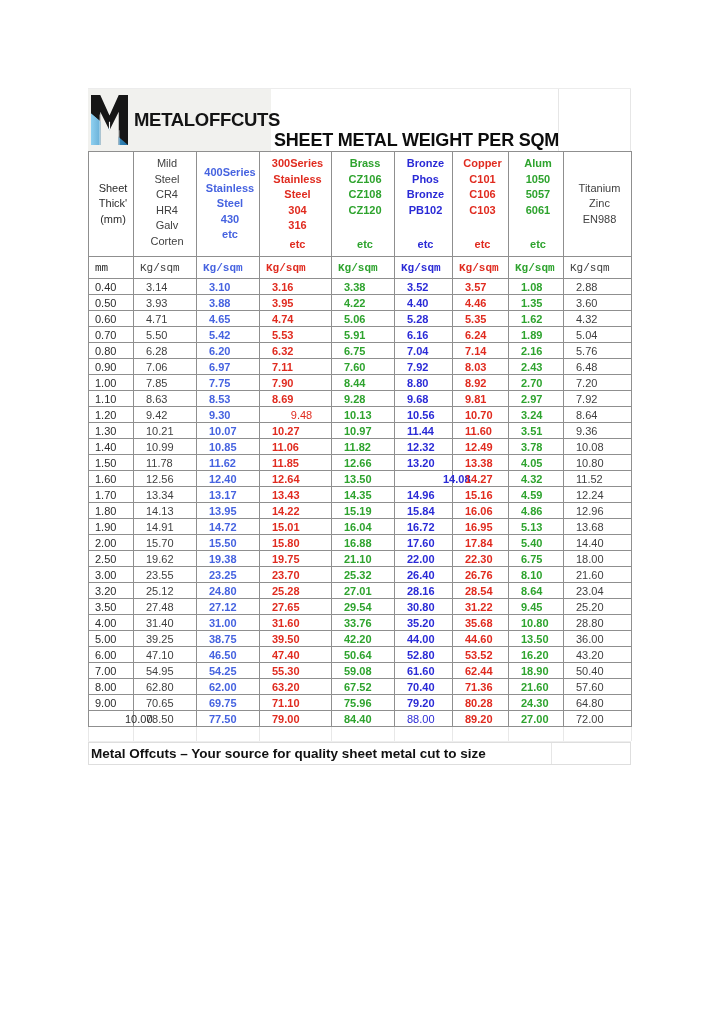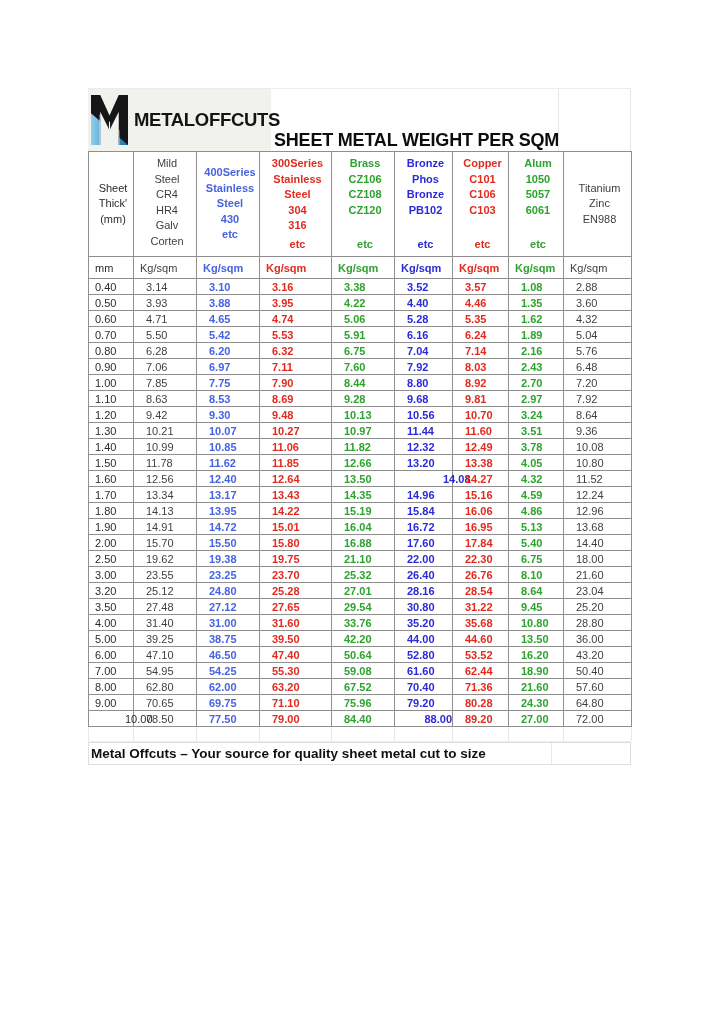--- a/index.html
+++ b/index.html
@@ -17,21 +17,21 @@
 
   
   table.weights { border-collapse:collapse; table-layout:fixed; width:543px; }
   .weights th, .weights td { border:1px solid #8f8f8f; padding:0; font-weight:normal; vertical-align:middle; }
   tr.hdr { height:104px; }
   .hwrap { display:flex; flex-direction:column; height:104px; box-sizing:border-box; padding:4px 2px 4px 6px; font-size:11px; line-height:15.5px; white-space:nowrap; }
   .hwrap.center { justify-content:center; }
   .hwrap.top { justify-content:flex-start; }
   .hwrap.split { justify-content:space-between; }
   .w-bold { font-weight:700; }
-  tr.units { height:22px; }
+  tr.units { height:22px;font-family:Liberation Mono, monospace; }
   tr.units td { font-size:11px; padding-left:6px; white-space:nowrap; }
   tbody tr.datarow { height:16px; }
   tbody tr.datarow td { font-size:11px; line-height:14px; padding-left:12px; box-sizing:border-box; white-space:nowrap; }
   tbody tr.datarow td.thk { padding-left:6px; }
 
   
   .grid-gap { height:14px; position:relative; border-bottom:1px solid #eeeeee; }
   .gap-line { position:absolute; top:0; bottom:0; width:1px; background:#e8e8e8; }
 
   
@@ -285,21 +285,21 @@
             <td style="color: rgb(46, 163, 46); font-weight: 700;">9.28</td>
             <td style="color: rgb(42, 42, 214); font-weight: 700;">9.68</td>
             <td style="color: rgb(224, 43, 31); font-weight: 700;">9.81</td>
             <td style="color: rgb(46, 163, 46); font-weight: 700;">2.97</td>
             <td style="color: rgb(63, 63, 63);">7.92</td>
           </tr>
           <tr class="datarow">
             <td class="thk" style="color: rgb(43, 43, 43);">1.20</td>
             <td style="color: rgb(63, 63, 63);">9.42</td>
             <td style="color: rgb(70, 99, 224); font-weight: 700;">9.30</td>
-            <td style="color: rgb(224, 43, 31); font-weight: 700;">9.48</td>
+            <td style="color: rgb(224, 43, 31); font-weight: 400; text-align: center;">9.48</td>
             <td style="color: rgb(46, 163, 46); font-weight: 700;">10.13</td>
             <td style="color: rgb(42, 42, 214); font-weight: 700;">10.56</td>
             <td style="color: rgb(224, 43, 31); font-weight: 700;">10.70</td>
             <td style="color: rgb(46, 163, 46); font-weight: 700;">3.24</td>
             <td style="color: rgb(63, 63, 63);">8.64</td>
           </tr>
           <tr class="datarow">
             <td class="thk" style="color: rgb(43, 43, 43);">1.30</td>
             <td style="color: rgb(63, 63, 63);">10.21</td>
             <td style="color: rgb(70, 99, 224); font-weight: 700;">10.07</td>
@@ -496,21 +496,21 @@
             <td style="color: rgb(224, 43, 31); font-weight: 700;">80.28</td>
             <td style="color: rgb(46, 163, 46); font-weight: 700;">24.30</td>
             <td style="color: rgb(63, 63, 63);">64.80</td>
           </tr>
           <tr class="datarow">
             <td class="thk" style="color: rgb(43, 43, 43); padding-left: 36px;">10.00</td>
             <td style="color: rgb(63, 63, 63);">78.50</td>
             <td style="color: rgb(70, 99, 224); font-weight: 700;">77.50</td>
             <td style="color: rgb(224, 43, 31); font-weight: 700;">79.00</td>
             <td style="color: rgb(46, 163, 46); font-weight: 700;">84.40</td>
-            <td style="color: rgb(42, 42, 214); font-weight: 700; text-align: right;">88.00</td>
+            <td style="color: rgb(42, 42, 214); font-weight: 400;">88.00</td>
             <td style="color: rgb(224, 43, 31); font-weight: 700;">89.20</td>
             <td style="color: rgb(46, 163, 46); font-weight: 700;">27.00</td>
             <td style="color: rgb(63, 63, 63);">72.00</td>
           </tr>
         </tbody>
       </table>
 
     <div class="grid-gap" id="grid-gap">
         <div class="gap-line" style="left: 0px;"></div>
         <div class="gap-line" style="left: 45px;"></div>

